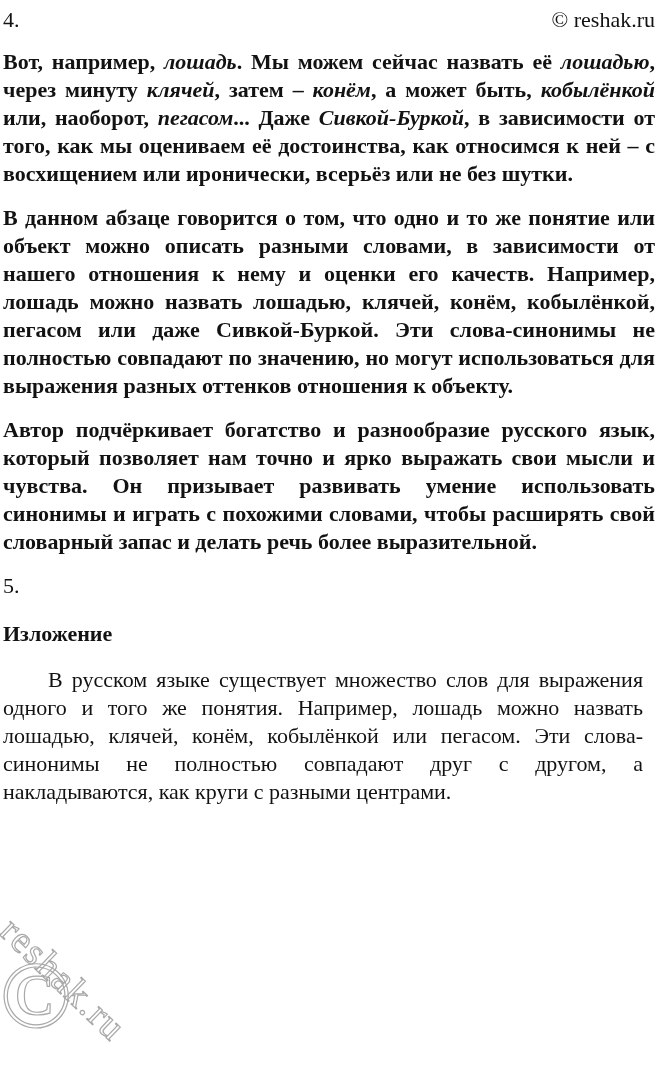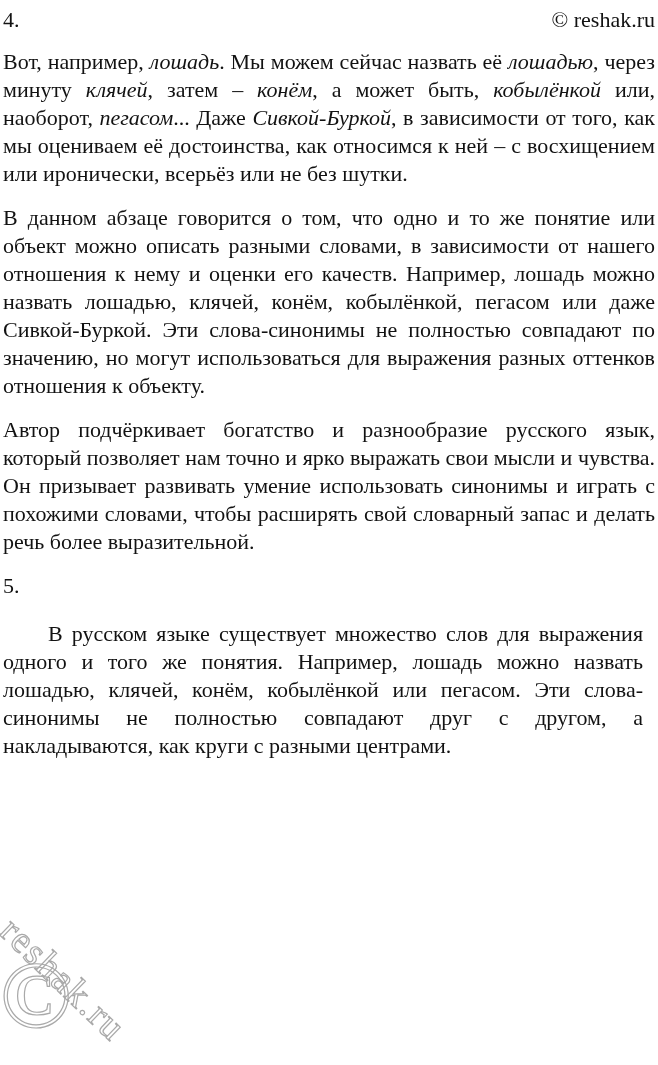--- a/index.html
+++ b/index.html
@@ -28,20 +28,21 @@
     align-items: flex-start;
     line-height: 24px;
     margin-bottom: 16px;
   }
   .task-num {
     line-height: 24px;
   }
   p.body-par {
     margin: 12px 0 16px 0;
     text-align: justify;
+    font-weight: bold;
   }
   p.body-par .it { font-style: italic; }
   .num5 {
     margin: 6px 0 20px 0;
   }
   .izl-heading {
     font-weight: bold;
     margin: 0 0 18px 0;
   }
   p.izl-par {
@@ -99,18 +100,19 @@
   </div>
 
   <p class="body-par"><span>Вот, например, </span><span class="it">лошадь</span><span>. Мы можем сейчас назвать её </span><span class="it">лошадью</span><span>, через минуту </span><span class="it">клячей</span><span>, затем – </span><span class="it">конём</span><span>, а может быть, </span><span class="it">кобылёнкой</span><span> или, наоборот, </span><span class="it">пегасом</span><span>... Даже </span><span class="it">Сивкой-Буркой</span><span>, в зависимости от того, как мы оцениваем её достоинства, как относимся к ней – с восхищением или иронически, всерьёз или не без шутки.</span></p>
 
   <p class="body-par">В данном абзаце говорится о том, что одно и то же понятие или объект можно описать разными словами, в зависимости от нашего отношения к нему и оценки его качеств. Например, лошадь можно назвать лошадью, клячей, конём, кобылёнкой, пегасом или даже Сивкой-Буркой. Эти слова-синонимы не полностью совпадают по значению, но могут использоваться для выражения разных оттенков отношения к объекту.</p>
 
   <p class="body-par">Автор подчёркивает богатство и разнообразие русского язык, который позволяет нам точно и ярко выражать свои мысли и чувства. Он призывает развивать умение использовать синонимы и играть с похожими словами, чтобы расширять свой словарный запас и делать речь более выразительной.</p>
 
   <div class="num5">5.</div>
 
+  <div class="izl-heading">Изложение</div>
 
   <p class="izl-par">В русском языке существует множество слов для выражения одного и того же понятия. Например, лошадь можно назвать лошадью, клячей, конём, кобылёнкой или пегасом. Эти слова-синонимы не полностью совпадают друг с другом, а накладываются, как круги с разными центрами.</p>
 
 
 
 </div>
 
 </body></html>

